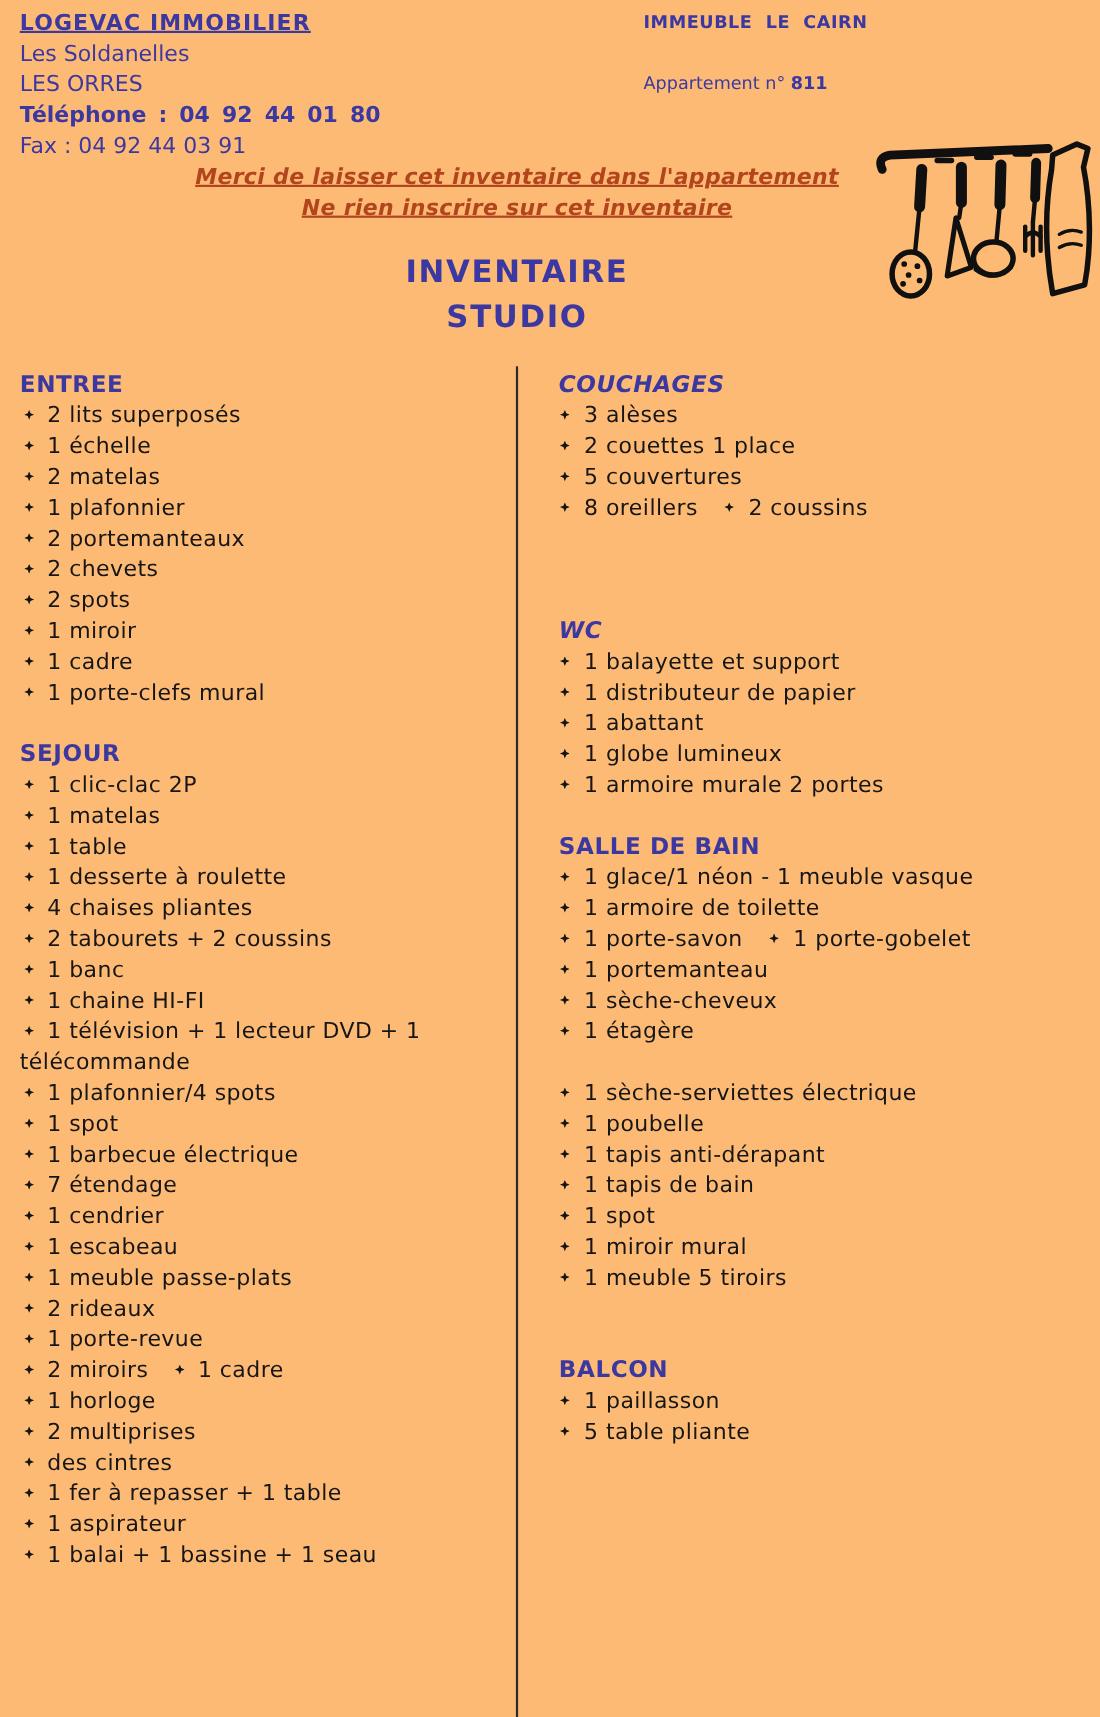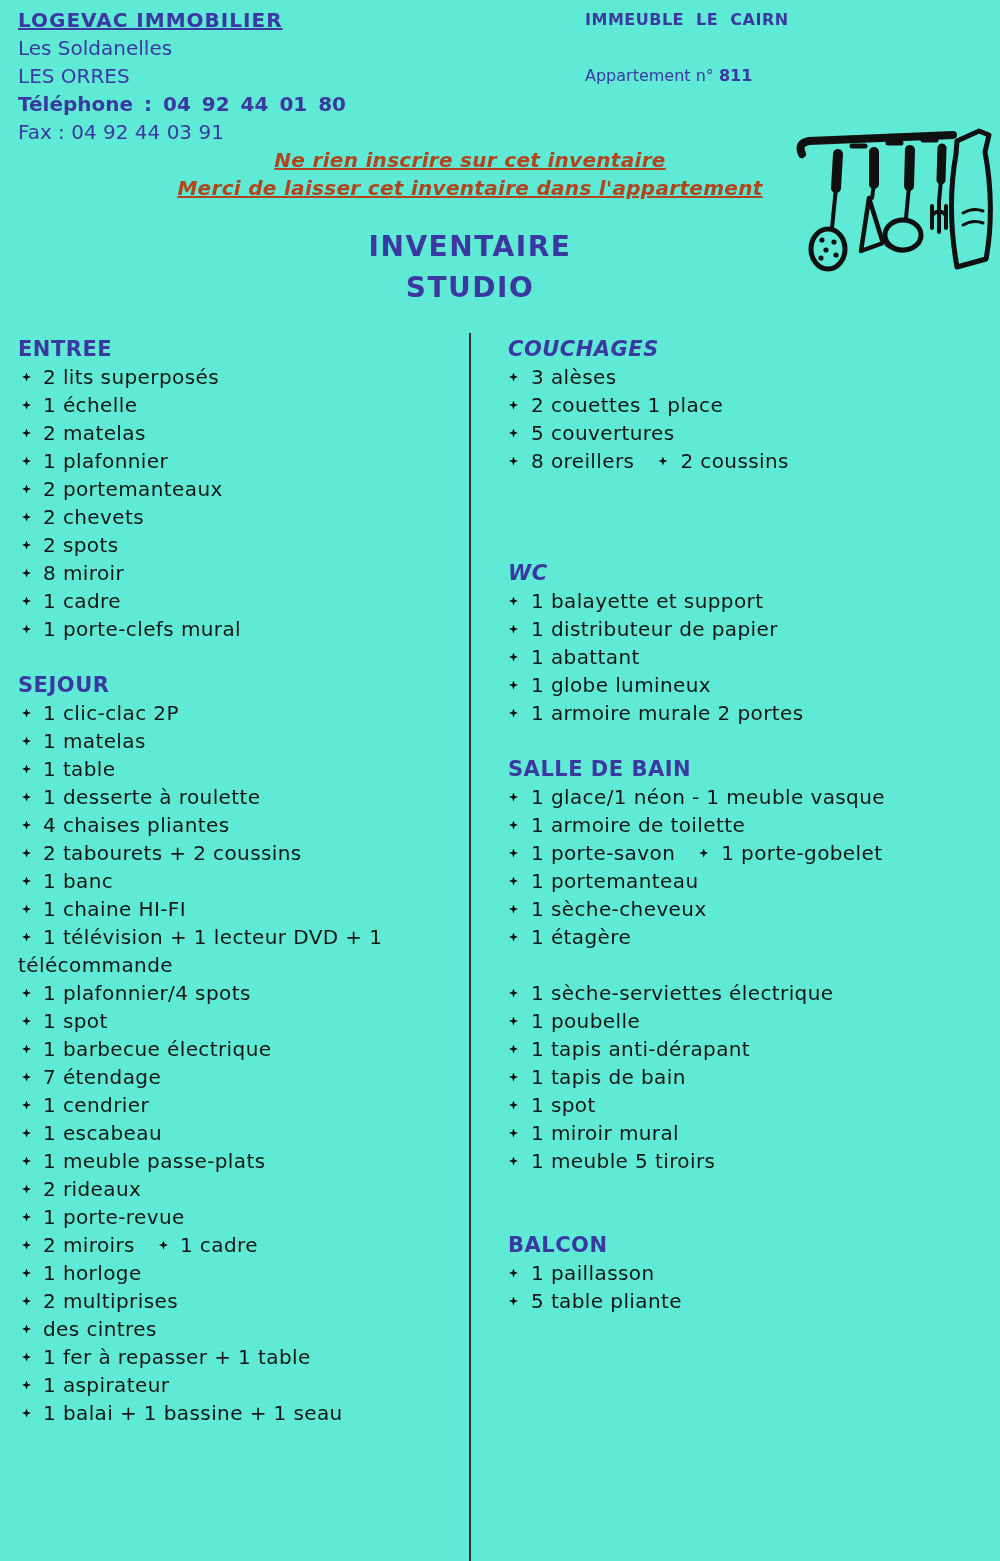--- a/index.html
+++ b/index.html
@@ -1,21 +1,21 @@
 <!DOCTYPE html>
 <html><head>
 <meta charset="utf-8">
 <style>
   html, body { margin: 0; padding: 0; background: #e8e8e8; }
   .page {
     position: relative;
     width: 1000px;
     height: 1561px;
     margin: 0 auto;
-    background: #5eead4;
+    background: #fdba74;
     font-family: "DejaVu Sans", sans-serif;
     color: #1a1a1a;
     overflow: hidden;
   }
   
   .hdr-left {
     position: absolute; left: 18px; top: 6px;
     line-height: 28px; font-size: 20px; color: #3b38a2;
     white-space: nowrap;
   }
@@ -82,22 +82,22 @@
     <div>Fax : 04 92 44 03 91</div>
   </div>
 
   <div class="hdr-right">
     <div class="building">IMMEUBLE LE CAIRN</div>
     <div class="hdr-gap"></div>
     <div><span>Appartement n° </span><span class="apt-num">811</span></div>
   </div>
 
   <div class="notice">
+    <div><span>Merci de laisser cet inventaire dans l'appartement</span></div>
     <div><span>Ne rien inscrire sur cet inventaire</span></div>
-    <div><span>Merci de laisser cet inventaire dans l'appartement</span></div>
   </div>
 
   <div class="title">
     <div>INVENTAIRE</div>
     <div>STUDIO</div>
   </div>
 
   <svg class="clipart" width="205" height="165" viewBox="0 0 205 165" fill="none" stroke="#101010" stroke-linecap="round" stroke-linejoin="round">
 
     <path d="M12 36 Q7 25 19 23 L163 17" stroke-width="8"></path>
@@ -161,21 +161,21 @@
       <div class="line">
         <span class="bullet"></span>
         <span class="txt">2 chevets</span>
       </div>
       <div class="line">
         <span class="bullet"></span>
         <span class="txt">2 spots</span>
       </div>
       <div class="line">
         <span class="bullet"></span>
-        <span class="txt">8 miroir</span>
+        <span class="txt">1 miroir</span>
       </div>
       <div class="line">
         <span class="bullet"></span>
         <span class="txt">1 cadre</span>
       </div>
       <div class="line">
         <span class="bullet"></span>
         <span class="txt">1 porte-clefs mural</span>
       </div>
       <div class="line"></div>

